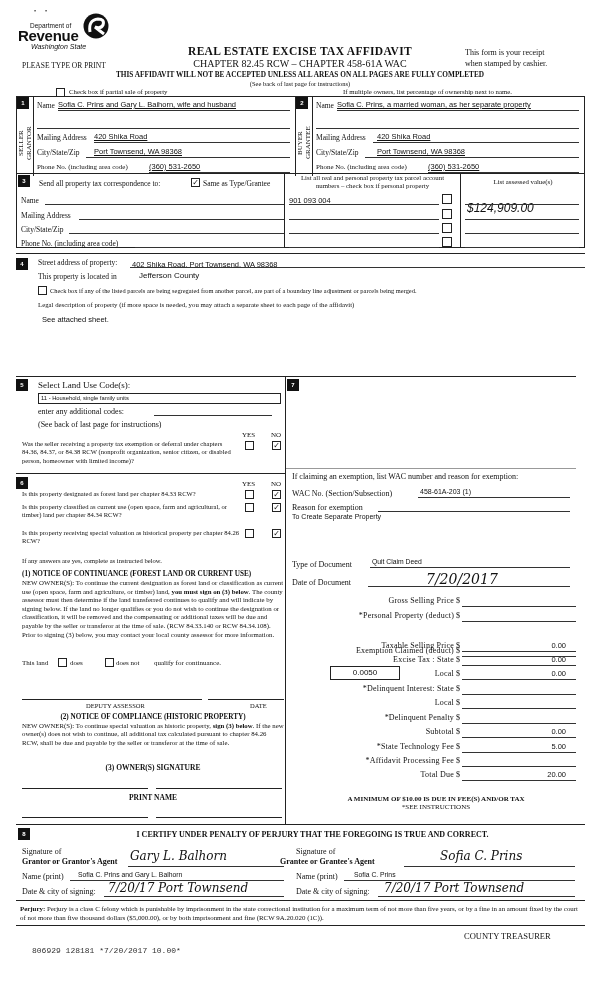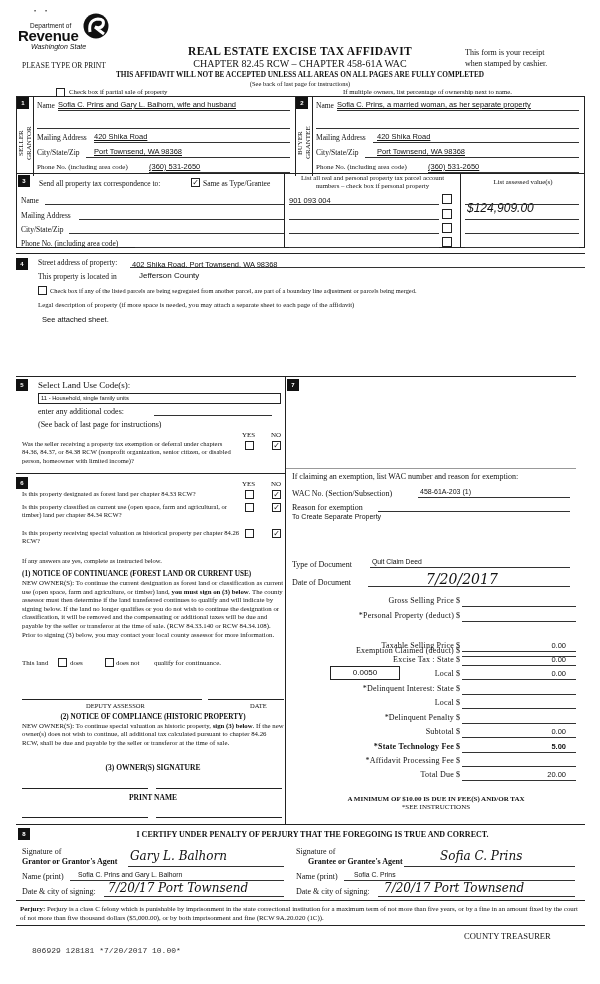--- a/index.html
+++ b/index.html
@@ -294,21 +294,21 @@
   <span class="dl">$</span>
   <span class="ln"></span>
   <span class="av"></span>
 </div>
 <div class="amt-row" style="top:727px;">
   <span class="al">Subtotal</span>
   <span class="dl">$</span>
   <span class="ln"></span>
   <span class="av">0.00</span>
 </div>
-<div class="amt-row" style="top:742px;font-weight:bold;">
+<div class="amt-row" style="top:742px;">
   <span class="al">*State Technology Fee</span>
   <span class="dl">$</span>
   <span class="ln"></span>
   <span class="av">5.00</span>
 </div>
 <div class="amt-row" style="top:756px;">
   <span class="al">*Affidavit Processing Fee</span>
   <span class="dl">$</span>
   <span class="ln"></span>
   <span class="av"></span>
@@ -332,21 +332,21 @@
 <div class="hand" style="left:130px;top:849px;font-size:12px;">Gary L. Balhorn</div>
 <div class="line" style="left:128px;top:866px;width:156px;"></div>
 <div class="lbl" style="left:22px;top:872px;font-size:8px;">Name (print)</div>
 <div class="fill" style="left:78px;top:871px;font-size:6.8px;">Sofia C. Prins and Gary L. Balhorn</div>
 <div class="line" style="left:70px;top:880px;width:214px;"></div>
 <div class="lbl" style="left:22px;top:887px;font-size:8px;">Date &amp; city of signing:</div>
 <div class="hand" style="left:108px;top:881px;font-size:12px;">7/20/17  Port Townsend</div>
 <div class="line" style="left:104px;top:896px;width:180px;"></div>
 
 <div class="lbl" style="left:296px;top:847px;font-size:8px;">Signature of</div>
-<div class="lbl b" style="left:308px;top:857px;font-size:8px;">Grantee or Grantee's Agent</div>
+<div class="lbl b" style="left:280px;top:857px;font-size:8px;">Grantee or Grantee's Agent</div>
 <div class="hand" style="left:440px;top:849px;font-size:12px;">Sofia C. Prins</div>
 <div class="line" style="left:404px;top:866px;width:171px;"></div>
 <div class="lbl" style="left:296px;top:872px;font-size:8px;">Name (print)</div>
 <div class="fill" style="left:354px;top:871px;font-size:6.8px;">Sofia C. Prins</div>
 <div class="line" style="left:344px;top:880px;width:231px;"></div>
 <div class="lbl" style="left:296px;top:887px;font-size:8px;">Date &amp; city of signing:</div>
 <div class="hand" style="left:384px;top:881px;font-size:12px;">7/20/17   Port Townsend</div>
 <div class="line" style="left:378px;top:896px;width:197px;"></div>
 
 <div class="hline" style="left:16px;top:900px;width:569px;"></div>

